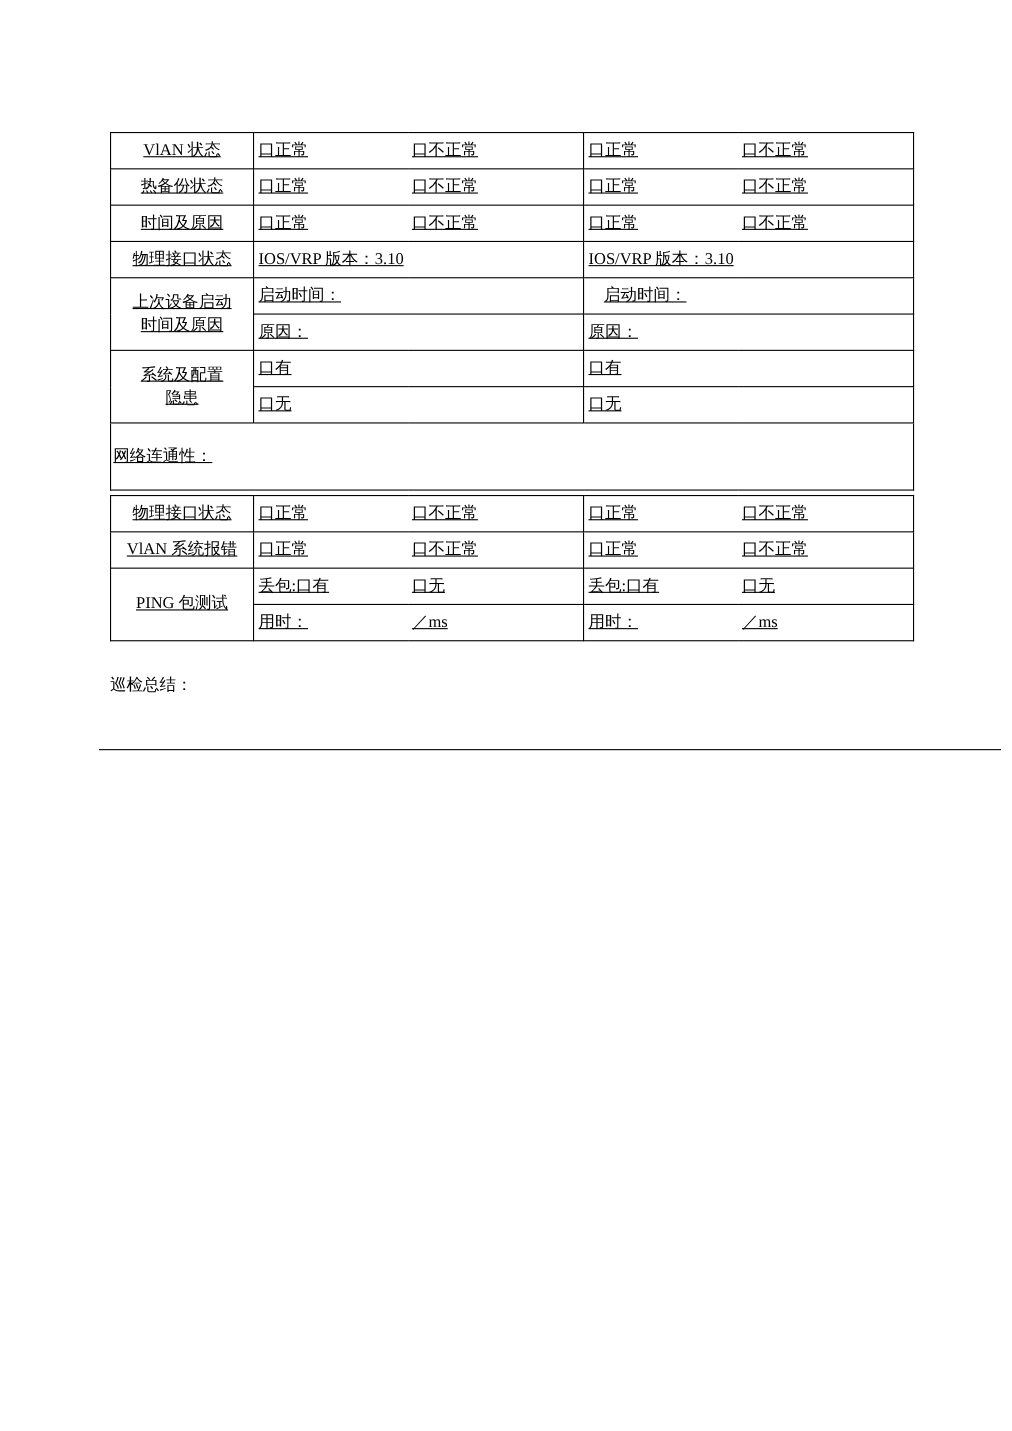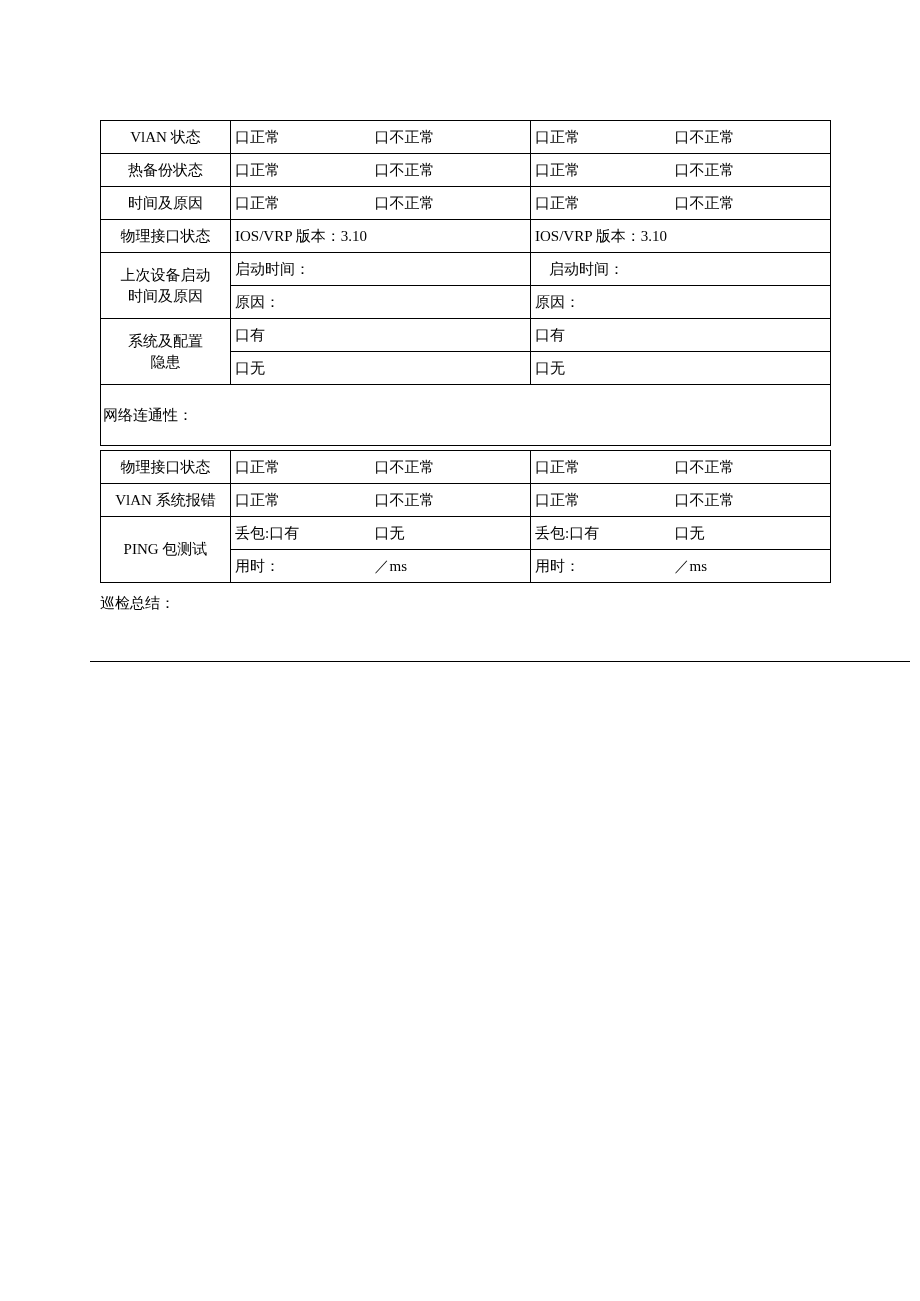--- a/index.html
+++ b/index.html
@@ -13,41 +13,42 @@
   .page {
     width: 920px;
     min-height: 1301px;
     padding: 120px 100px 60px 100px;
     box-sizing: border-box;
   }
   table.t {
     width: 100%;
     border-collapse: collapse;
     table-layout: fixed;
+    text-decoration: underline;
   }
   table.t td {
     border: 1px solid #000;
     padding: 4px 4px;
     vertical-align: middle;
     line-height: 1.5;
     height: 24px;
   }
   .hd {
     text-align: center;
     width: 130px;
   }
   .col-a { width: 140px; }
   .col-b { width: 160px; }
   .col-c { width: 140px; }
   .col-d { width: 160px; }
   .gap {
     height: 4px;
   }
   .notes {
-    margin-top: 8px;
+    margin-top: 28px;
     line-height: 1.6;
   }
   .notes .block {
     min-height: 70px;
   }
   .hr {
     border-top: 1px solid #000;
     width: 820px;
     margin-left: -10px;
   }

